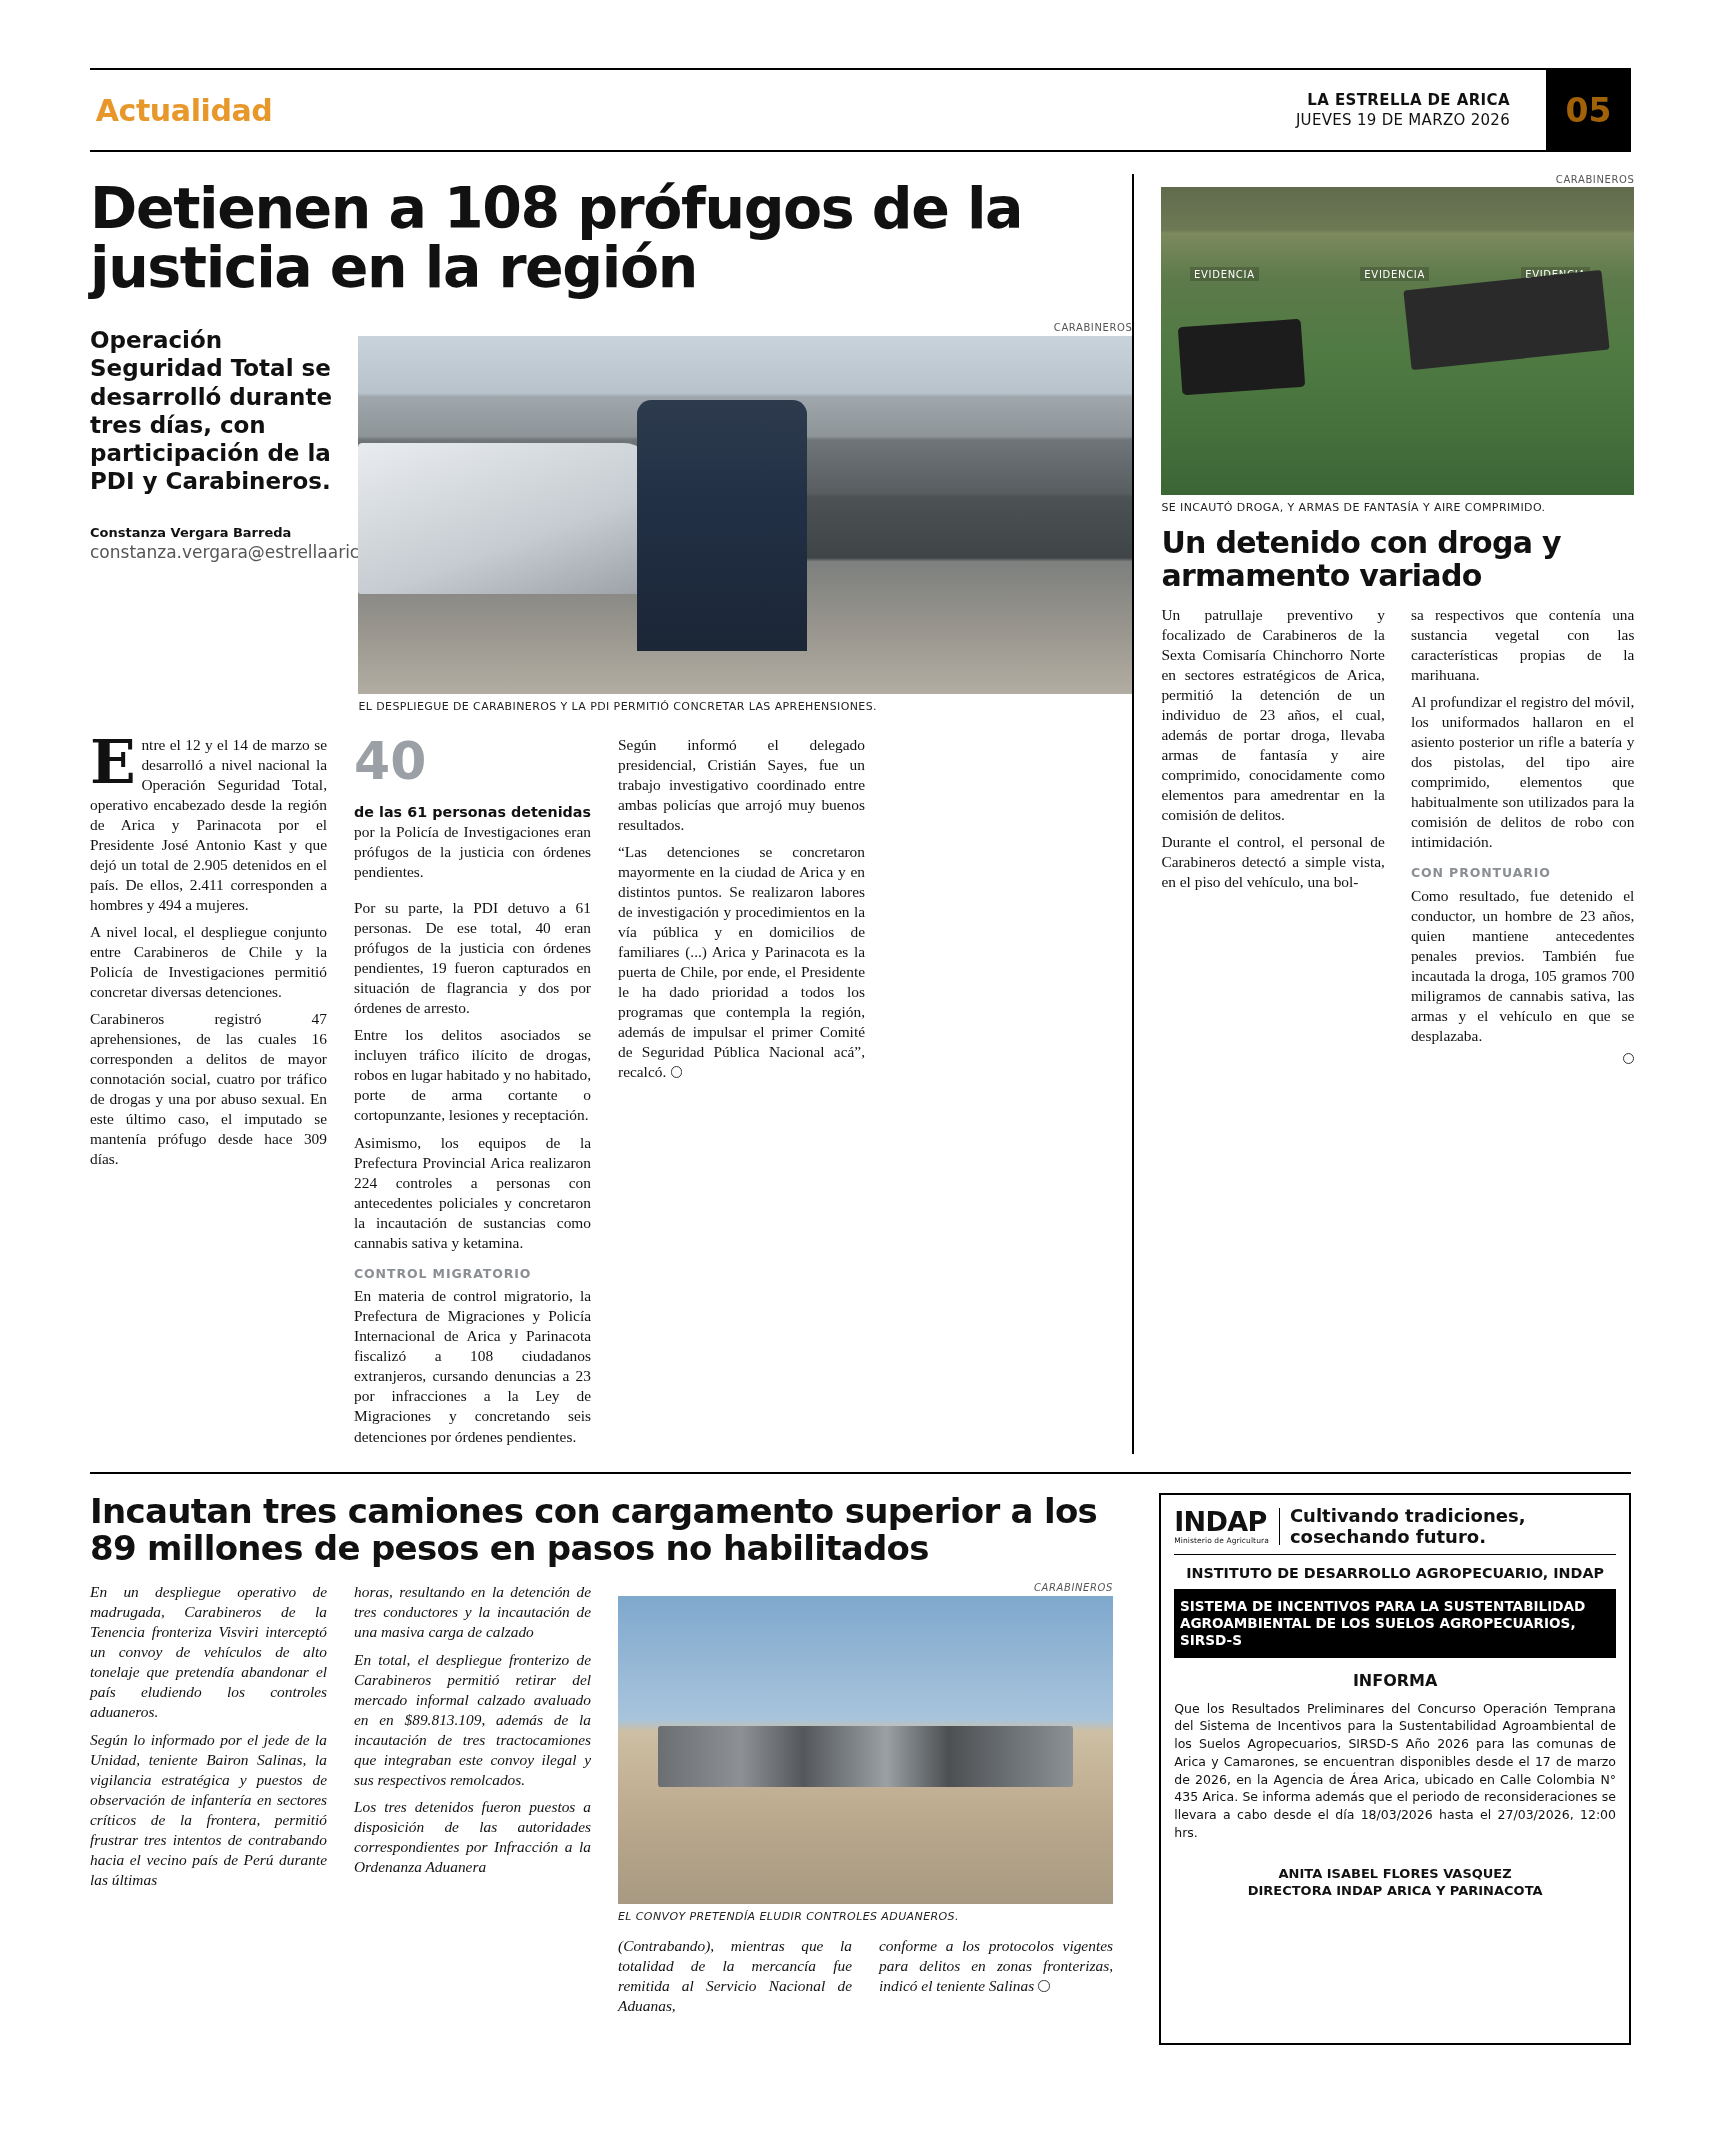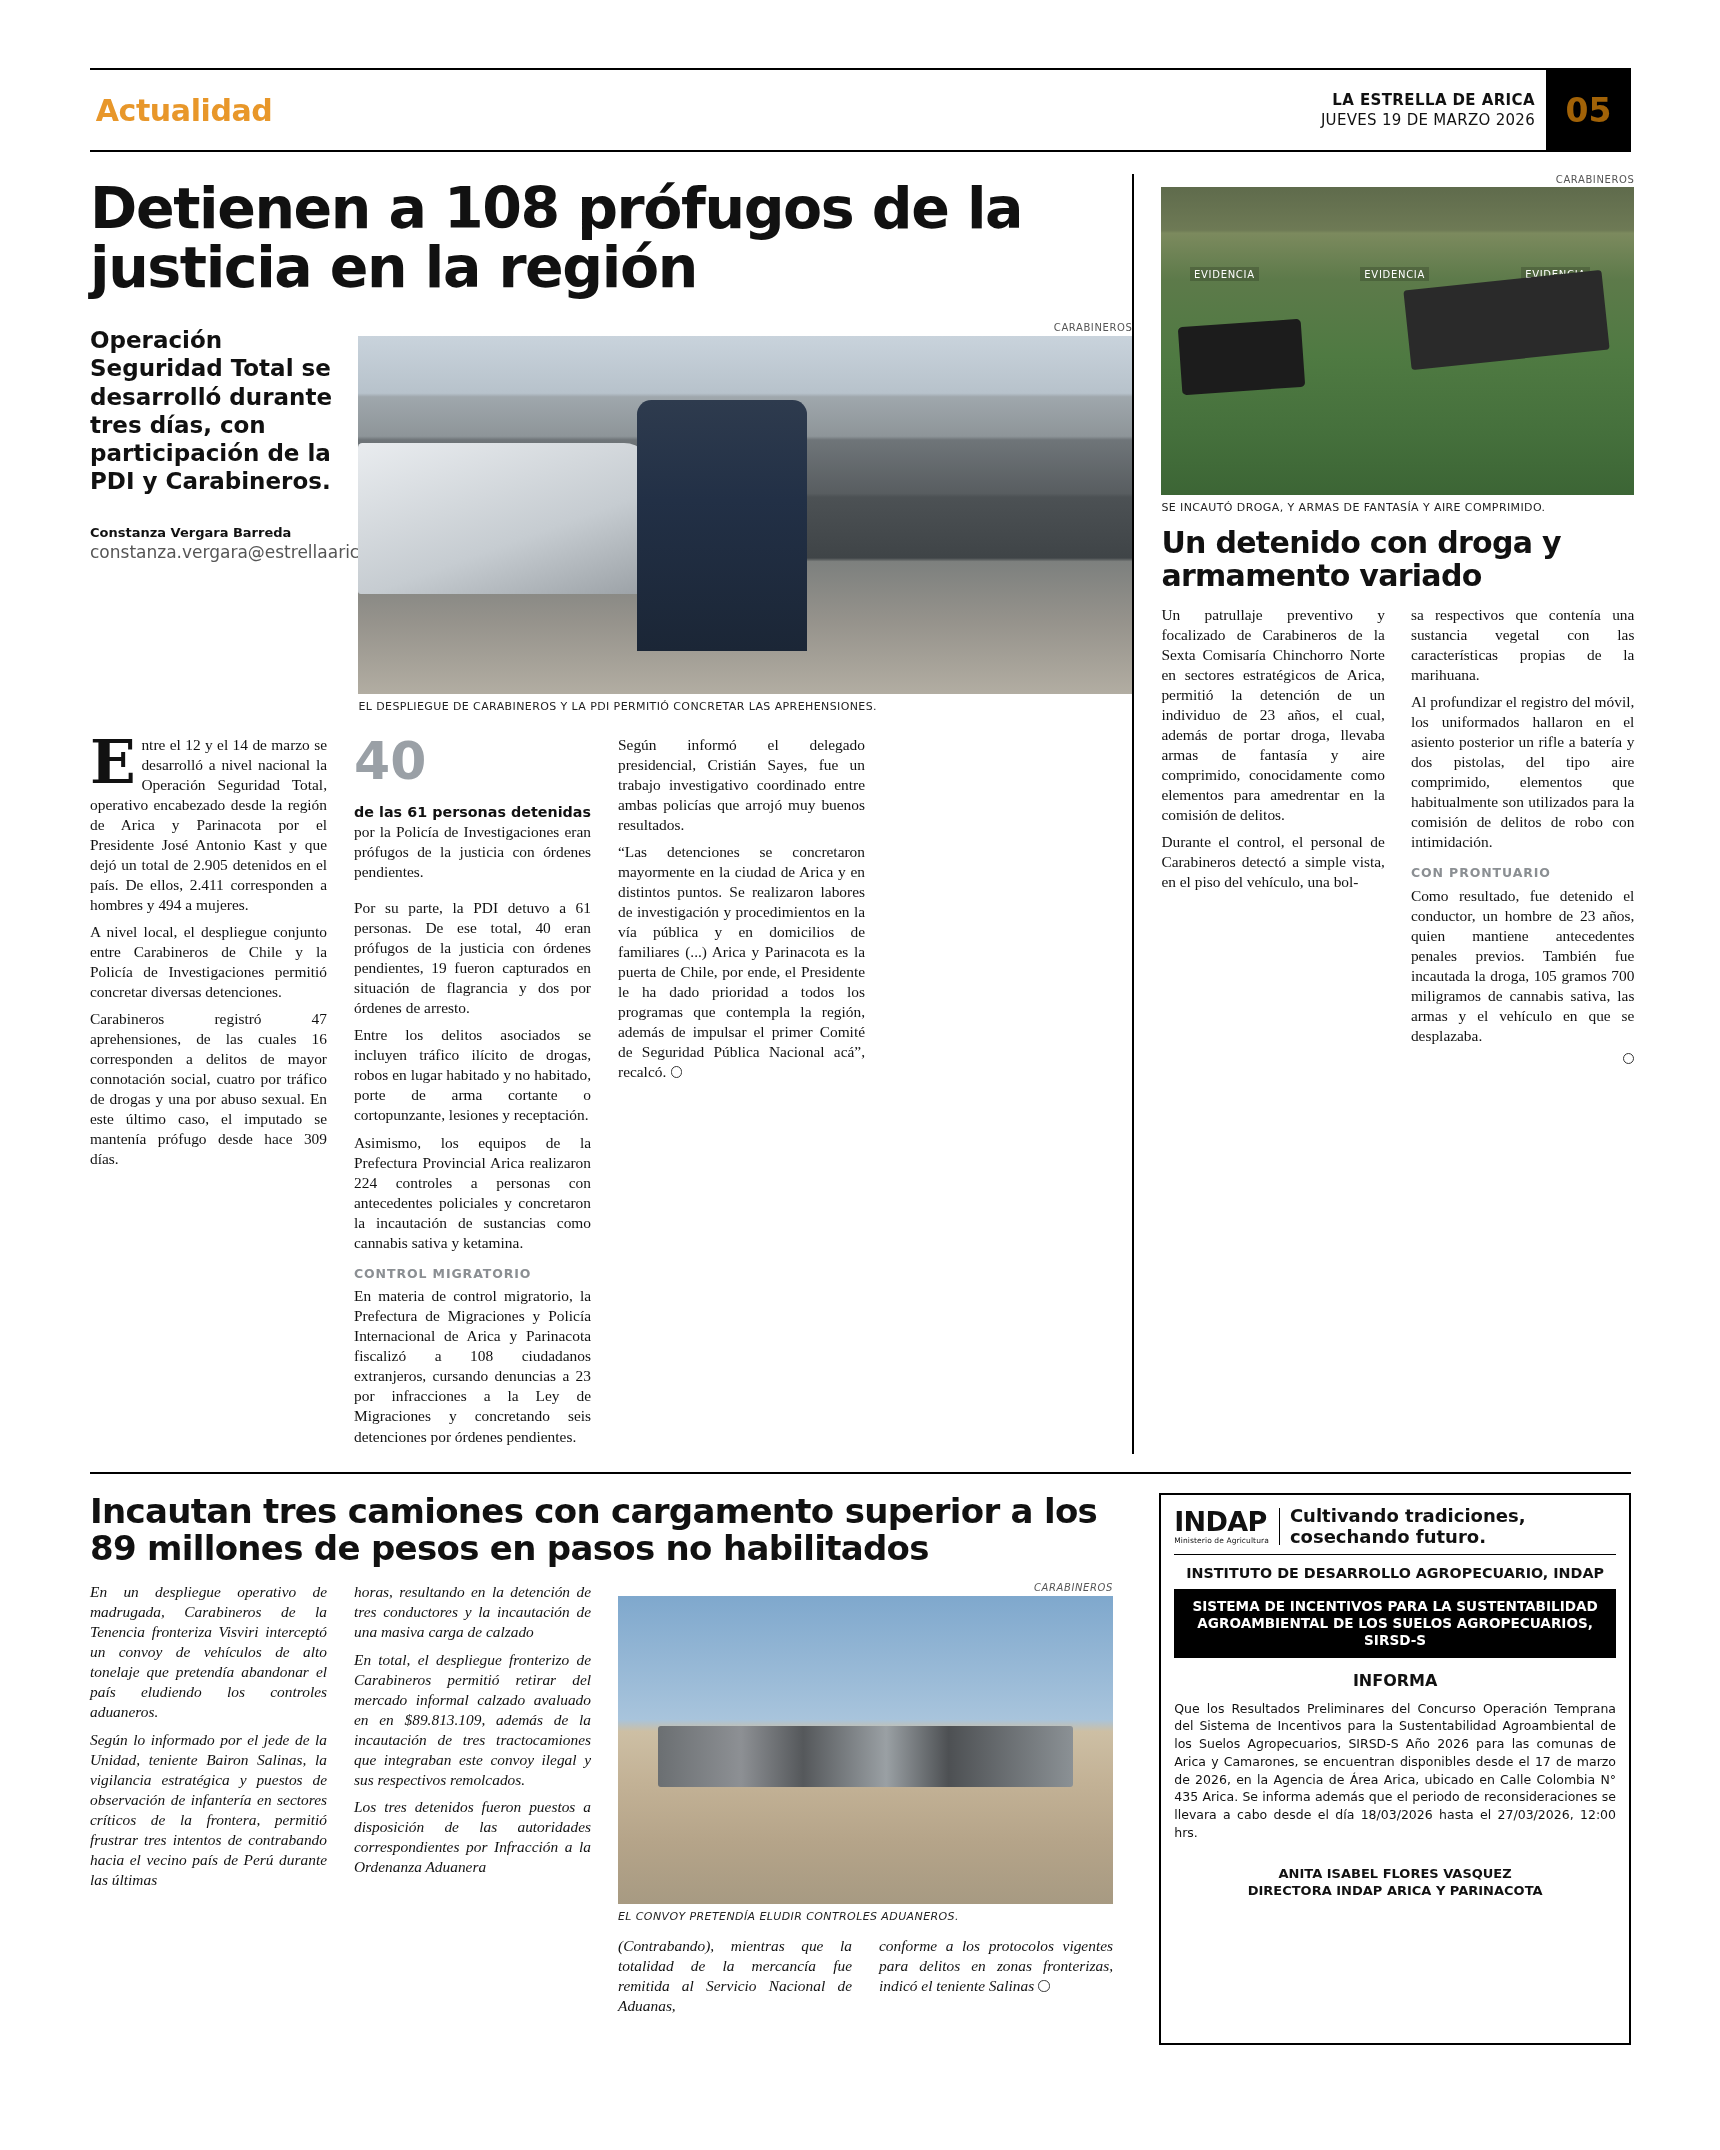--- a/index.html
+++ b/index.html
@@ -45,21 +45,21 @@
     padding-left: 5.7px;
   }
   .masthead-right {
     display: flex;
     align-items: stretch;
     height: 80px;
   }
   .masthead-info {
     text-align: right;
     font-family: "DejaVu Sans", sans-serif;
-    padding-right: 11px;
+    padding-right: 36px;
     display: flex;
     flex-direction: column;
     justify-content: center;
   }
   .masthead-info .paper {
     font-size: 15px;
     font-weight: bold;
     letter-spacing: 0.4px;
   }
   .masthead-info .date {
@@ -327,21 +327,21 @@
   }
   .ad-inst {
     text-align: center;
     font-weight: bold;
     font-size: 14.3px;
     margin: 10px 0 8.6px 0;
   }
   .ad-black {
     background: #000;
     color: #fff;
-    text-align: center;
+    text-align: left;
     font-weight: bold;
     font-size: 13.6px;
     line-height: 1.25;
     padding: 8.6px 5.7px;
   }
   .ad-informa {
     text-align: center;
     font-weight: bold;
     font-size: 16px;
     margin: 13px 0 10px 0;

